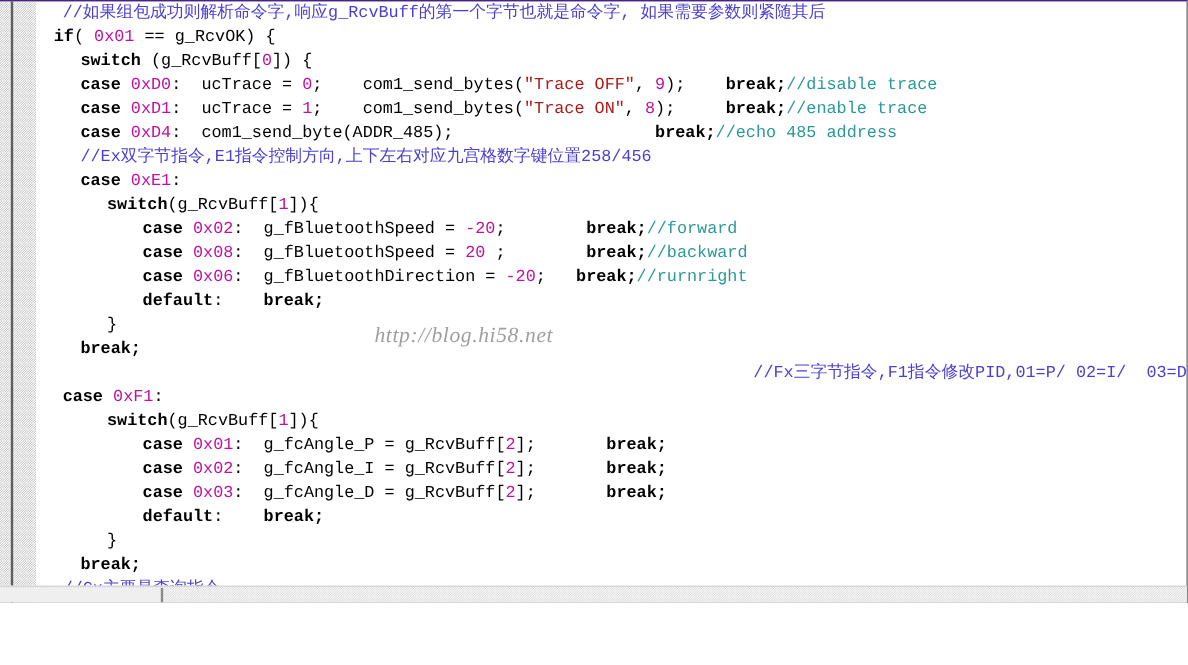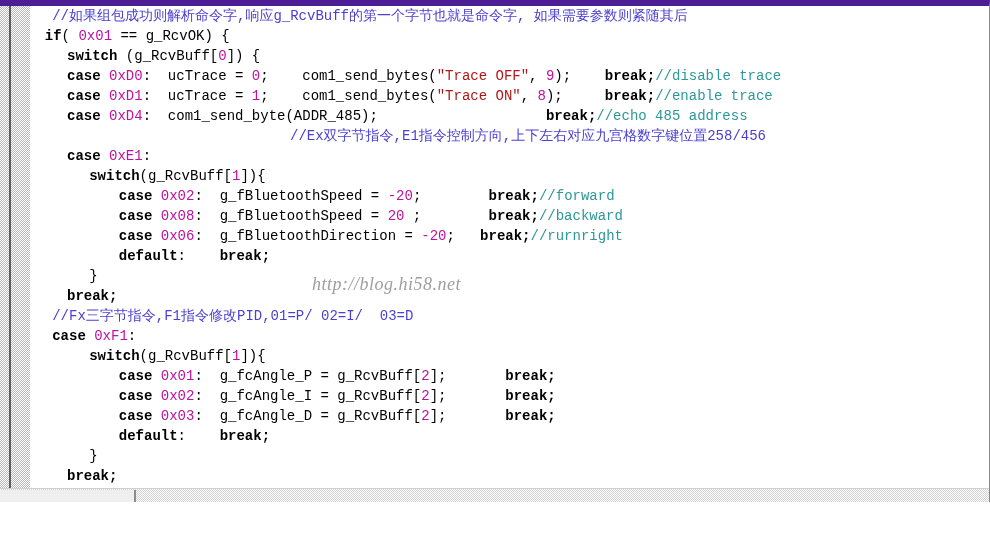--- a/index.html
+++ b/index.html
@@ -14,21 +14,21 @@
     overflow: hidden;
     font-family: "Liberation Mono", "DejaVu Sans Mono", monospace;
   }
 
   #viewer {
     position: relative;
     width: 990px;
     height: 502px;
     box-sizing: border-box;
     background: #0f172a;
-    border-top: 6px solid #4c1d95;
+    border-top: 1px solid #4c1d95;
     border-right: 1px solid #8a8a8a;
     overflow: hidden;
   }
 
   
   #gutter {
     position: absolute;
     left: 0;
     top: 0;
     width: 30px;
@@ -129,30 +129,30 @@
     <div id="gutter-rule"></div>
   </div>
 
   <div id="code">
       <div class="line" style="padding-left: 22.2px;"><span class="cmt-cn">//如果组包成功则解析命令字,响应g_RcvBuff的第一个字节也就是命令字, 如果需要参数则紧随其后</span></div>
       <div class="line" style="padding-left: 14.8px;"><span class="kw">if</span><span class="plain">( </span><span class="num">0x01</span><span class="plain"> == g_RcvOK) {</span></div>
       <div class="line" style="padding-left: 37px;"><span class="kw">switch</span><span class="plain"> (g_RcvBuff[</span><span class="num">0</span><span class="plain">]) {</span></div>
       <div class="line" style="padding-left: 37px;"><span class="kw">case</span><span class="plain"> </span><span class="num">0xD0</span><span class="plain">:  ucTrace = </span><span class="num">0</span><span class="plain">;    com1_send_bytes(</span><span class="str">"Trace OFF"</span><span class="plain">, </span><span class="num">9</span><span class="plain">);    </span><span class="br">break;</span><span class="cmt">//disable trace</span></div>
       <div class="line" style="padding-left: 37px;"><span class="kw">case</span><span class="plain"> </span><span class="num">0xD1</span><span class="plain">:  ucTrace = </span><span class="num">1</span><span class="plain">;    com1_send_bytes(</span><span class="str">"Trace ON"</span><span class="plain">, </span><span class="num">8</span><span class="plain">);     </span><span class="br">break;</span><span class="cmt">//enable trace</span></div>
       <div class="line" style="padding-left: 37px;"><span class="kw">case</span><span class="plain"> </span><span class="num">0xD4</span><span class="plain">:  com1_send_byte(ADDR_485);                    </span><span class="br">break;</span><span class="cmt">//echo 485 address</span></div>
-      <div class="line" style="padding-left: 37px; text-align: center;"><span class="cmt-cn">//Ex双字节指令,E1指令控制方向,上下左右对应九宫格数字键位置258/456</span></div>
+      <div class="line" style="padding-left: 37px;"><span class="cmt-cn">//Ex双字节指令,E1指令控制方向,上下左右对应九宫格数字键位置258/456</span></div>
       <div class="line" style="padding-left: 37px;"><span class="kw">case</span><span class="plain"> </span><span class="num">0xE1</span><span class="plain">:</span></div>
       <div class="line" style="padding-left: 59.2px;"><span class="kw">switch</span><span class="plain">(g_RcvBuff[</span><span class="num">1</span><span class="plain">]){</span></div>
       <div class="line" style="padding-left: 88.8px;"><span class="kw">case</span><span class="plain"> </span><span class="num">0x02</span><span class="plain">:  g_fBluetoothSpeed = </span><span class="num">-20</span><span class="plain">;        </span><span class="br">break;</span><span class="cmt">//forward</span></div>
       <div class="line" style="padding-left: 88.8px;"><span class="kw">case</span><span class="plain"> </span><span class="num">0x08</span><span class="plain">:  g_fBluetoothSpeed = </span><span class="num">20</span><span class="plain"> ;        </span><span class="br">break;</span><span class="cmt">//backward</span></div>
       <div class="line" style="padding-left: 88.8px;"><span class="kw">case</span><span class="plain"> </span><span class="num">0x06</span><span class="plain">:  g_fBluetoothDirection = </span><span class="num">-20</span><span class="plain">;   </span><span class="br">break;</span><span class="cmt">//rurnright</span></div>
       <div class="line" style="padding-left: 88.8px;"><span class="kw">default</span><span class="plain">:    </span><span class="br">break;</span></div>
       <div class="line" style="padding-left: 59.2px;"><span class="plain">}</span></div>
       <div class="line" style="padding-left: 37px;"><span class="br">break;</span></div>
-      <div class="line" style="padding-left: 22.2px;"><span class="cmt-cn">//Fx三字节指令,F1指令修改PID,01=P/ 02=I/  03=D</span></div>
+      <div class="line" style="padding-left: 22.2px; text-align: right;"><span class="cmt-cn">//Fx三字节指令,F1指令修改PID,01=P/ 02=I/  03=D</span></div>
       <div class="line" style="padding-left: 22.2px;"><span class="kw">case</span><span class="plain"> </span><span class="num">0xF1</span><span class="plain">:</span></div>
       <div class="line" style="padding-left: 59.2px;"><span class="kw">switch</span><span class="plain">(g_RcvBuff[</span><span class="num">1</span><span class="plain">]){</span></div>
       <div class="line" style="padding-left: 88.8px;"><span class="kw">case</span><span class="plain"> </span><span class="num">0x01</span><span class="plain">:  g_fcAngle_P = g_RcvBuff[</span><span class="num">2</span><span class="plain">];       </span><span class="br">break;</span></div>
       <div class="line" style="padding-left: 88.8px;"><span class="kw">case</span><span class="plain"> </span><span class="num">0x02</span><span class="plain">:  g_fcAngle_I = g_RcvBuff[</span><span class="num">2</span><span class="plain">];       </span><span class="br">break;</span></div>
       <div class="line" style="padding-left: 88.8px;"><span class="kw">case</span><span class="plain"> </span><span class="num">0x03</span><span class="plain">:  g_fcAngle_D = g_RcvBuff[</span><span class="num">2</span><span class="plain">];       </span><span class="br">break;</span></div>
       <div class="line" style="padding-left: 88.8px;"><span class="kw">default</span><span class="plain">:    </span><span class="br">break;</span></div>
       <div class="line" style="padding-left: 59.2px;"><span class="plain">}</span></div>
       <div class="line" style="padding-left: 37px;"><span class="br">break;</span></div>
       <div class="line" style="padding-left: 22.2px;"><span class="cmt-cn">//Cx主要是查询指令</span></div>
     </div>

